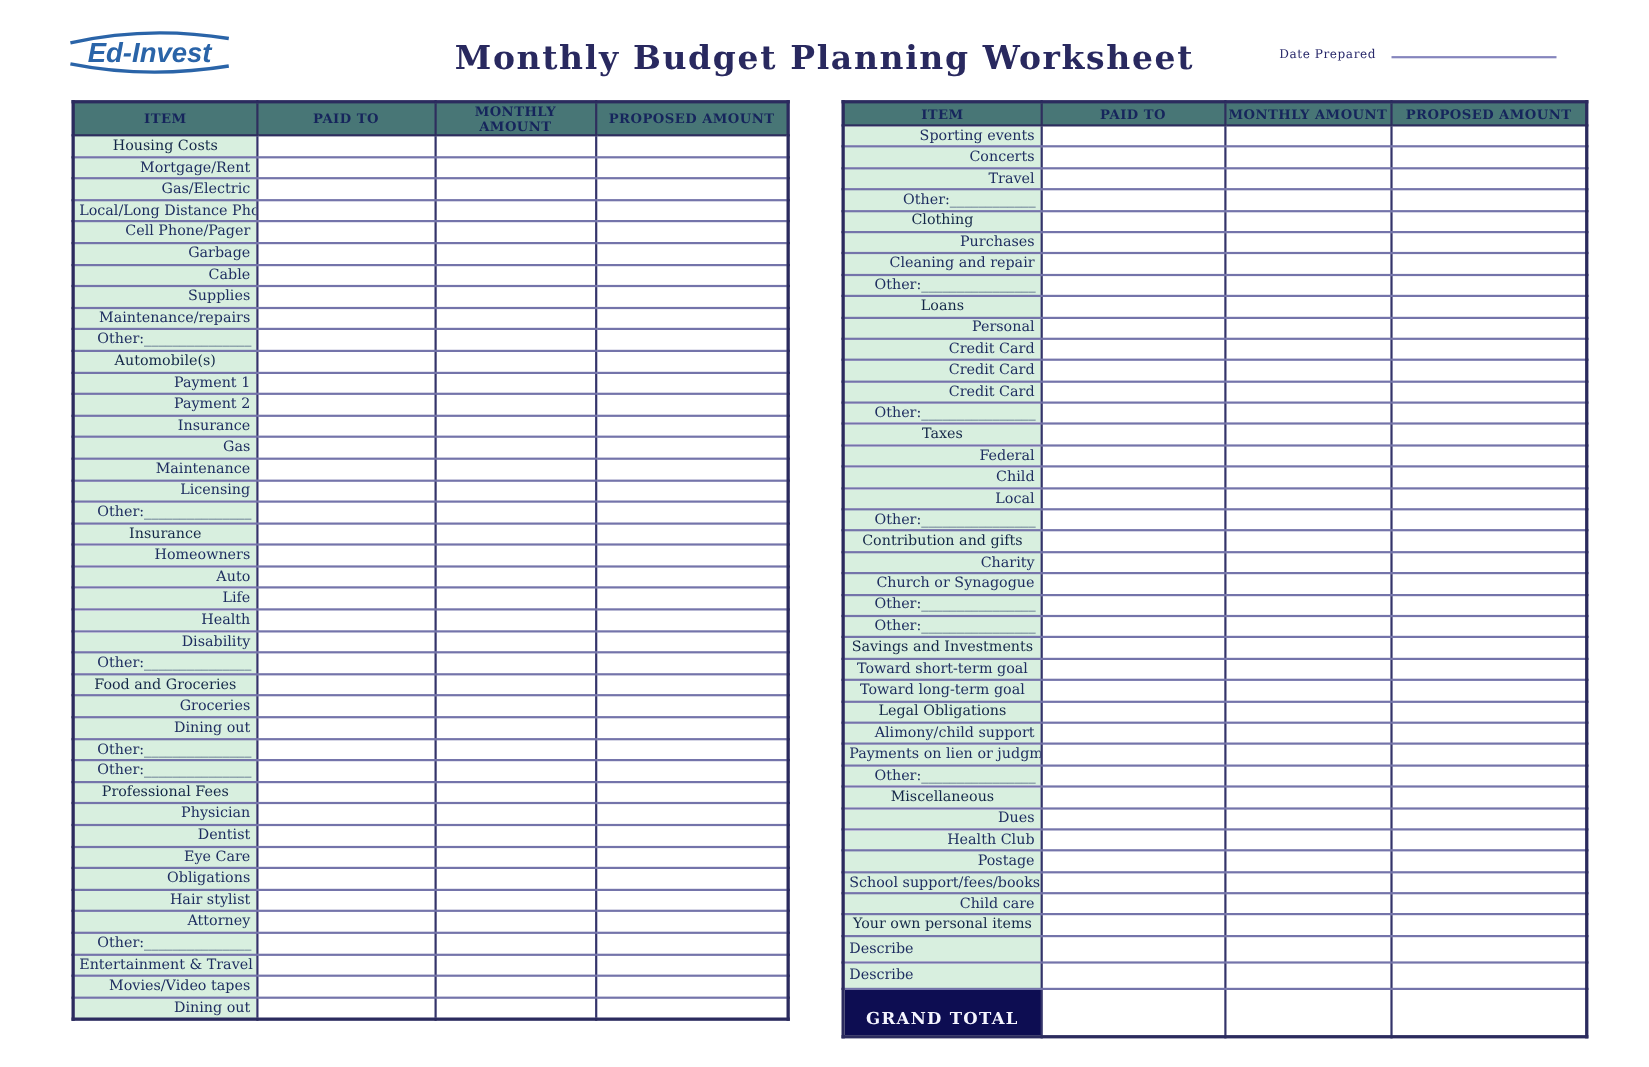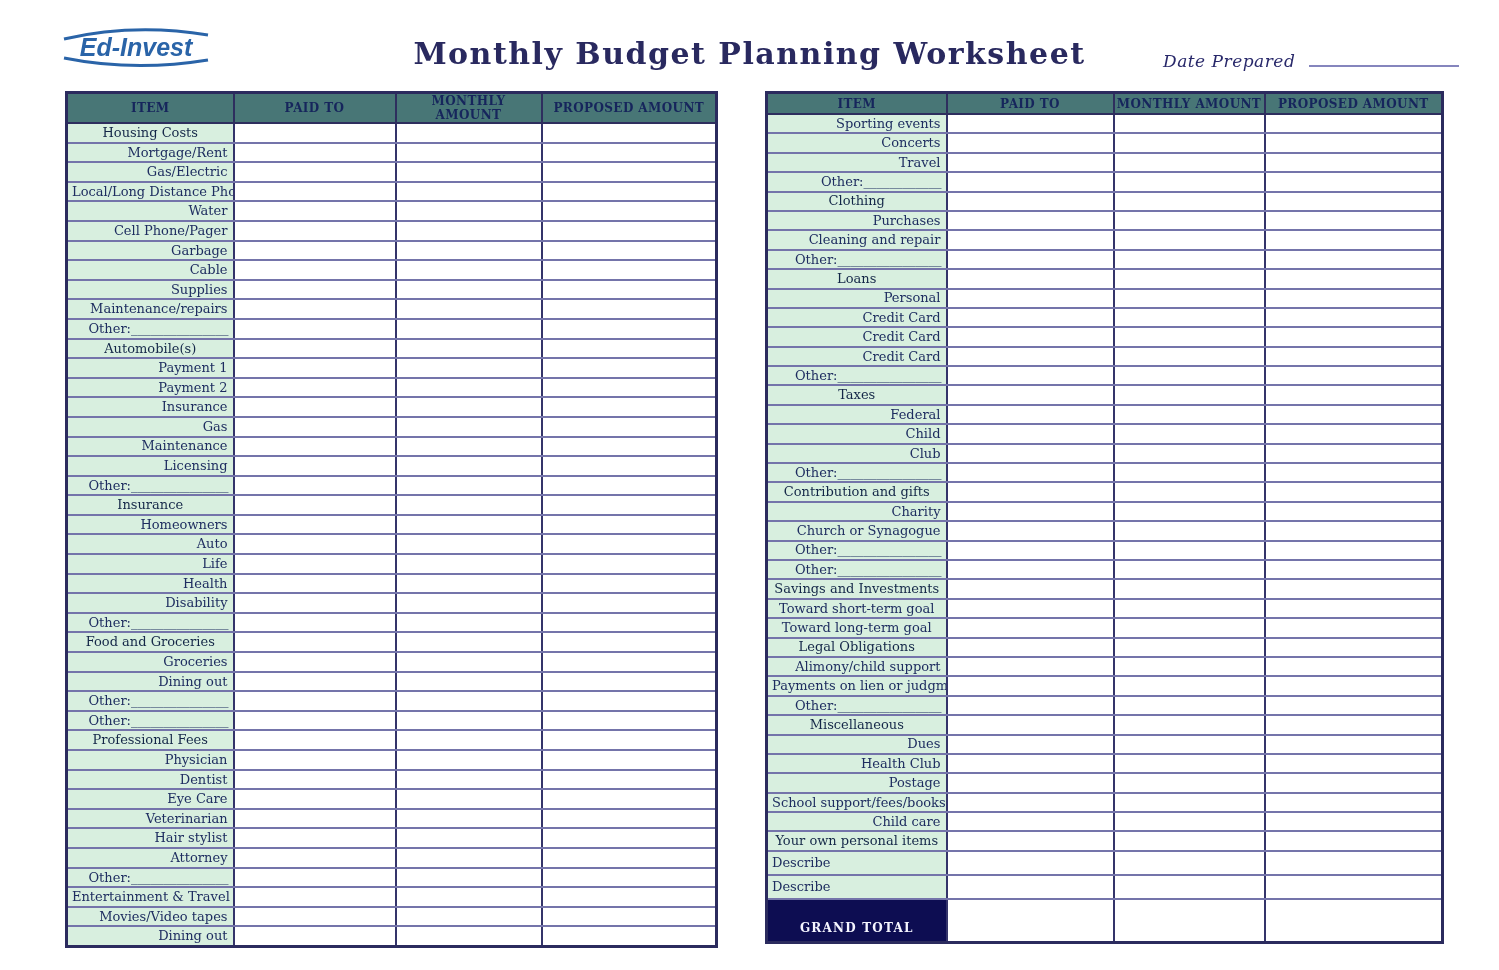--- a/index.html
+++ b/index.html
@@ -12,24 +12,23 @@
   }
   
   .logo-wrap{position:absolute;left:60px;top:22px;width:152px;height:50px;}
   .page-title{
     position:absolute;top:36px;left:0;width:100%;
     text-align:center;
     font-size:30px;font-weight:700;letter-spacing:1.5px;
     color:#29295f;
   }
   .date-line{
-    position:absolute;left:1163px;top:50px;
-    font-size:17px;color:#28286a;letter-spacing:0.5px;
+    position:absolute;left:1163px;top:36px;
+    font-size:11px;color:#28286a;letter-spacing:0.5px;
     white-space:nowrap;
-    font-style:italic;
   }
   .date-blank{
     display:inline-block;width:150px;height:15px;
     border-bottom:2px solid #8585bd;
     margin-left:14px;
   }
   
   table.tbl{
     position:absolute;top:91px;
     border-collapse:collapse;table-layout:fixed;
@@ -61,21 +60,21 @@
   .entry-cell{background:#ffffff;}
   .item-cell.item{text-align:right;padding-right:5px;}
   .item-cell.other{text-align:right;padding-left:4px;}
   .item-cell.describe{text-align:left;padding-left:4px;}
   .item-cell.section{text-align:center;font-weight:normal;color:#132647;}
   .item-cell.section-plain{text-align:center;}
   .item-cell.grandtotal{
     background:#0d0d52;color:#f5f5ff;
     font-weight:bold;text-align:center;
     vertical-align:bottom;padding-bottom:6px;
-    letter-spacing:1.2px;font-size:12px;
+    letter-spacing:1.2px;font-size:15px;
   }
 </style>
 </head>
 <body>
 
 <div class="logo-wrap">
   <svg width="152" height="50" viewBox="0 0 152 50">
     <path d="M 4 17 Q 74 1 148 13" stroke="#2a64a8" stroke-width="3" fill="none"></path>
     <path d="M 4 36 Q 74 50 148 38" stroke="#2a64a8" stroke-width="3" fill="none"></path>
     <text x="76" y="34" text-anchor="middle" font-style="italic" font-weight="bold" font-size="25" fill="#2a64a8" font-family="Liberation Sans, sans-serif">Ed-Invest</text>
@@ -121,26 +120,20 @@
         <td class="entry-cell"></td>
         <td class="entry-cell"></td>
       </tr>
       <tr class="r-item">
         <td class="item-cell item">Local/Long Distance Phone</td>
         <td class="entry-cell"></td>
         <td class="entry-cell"></td>
         <td class="entry-cell"></td>
       </tr>
       <tr class="r-item">
-        <td class="item-cell item">Water</td>
-        <td class="entry-cell"></td>
-        <td class="entry-cell"></td>
-        <td class="entry-cell"></td>
-      </tr>
-      <tr class="r-item">
         <td class="item-cell item">Cell Phone/Pager</td>
         <td class="entry-cell"></td>
         <td class="entry-cell"></td>
         <td class="entry-cell"></td>
       </tr>
       <tr class="r-item">
         <td class="item-cell item">Garbage</td>
         <td class="entry-cell"></td>
         <td class="entry-cell"></td>
         <td class="entry-cell"></td>
@@ -307,21 +300,21 @@
         <td class="entry-cell"></td>
         <td class="entry-cell"></td>
       </tr>
       <tr class="r-item">
         <td class="item-cell item">Eye Care</td>
         <td class="entry-cell"></td>
         <td class="entry-cell"></td>
         <td class="entry-cell"></td>
       </tr>
       <tr class="r-item">
-        <td class="item-cell item">Veterinarian</td>
+        <td class="item-cell item">Obligations</td>
         <td class="entry-cell"></td>
         <td class="entry-cell"></td>
         <td class="entry-cell"></td>
       </tr>
       <tr class="r-item">
         <td class="item-cell item">Hair stylist</td>
         <td class="entry-cell"></td>
         <td class="entry-cell"></td>
         <td class="entry-cell"></td>
       </tr>
@@ -470,21 +463,21 @@
         <td class="entry-cell"></td>
         <td class="entry-cell"></td>
       </tr>
       <tr class="r-item">
         <td class="item-cell item">Child</td>
         <td class="entry-cell"></td>
         <td class="entry-cell"></td>
         <td class="entry-cell"></td>
       </tr>
       <tr class="r-item">
-        <td class="item-cell item">Club</td>
+        <td class="item-cell item">Local</td>
         <td class="entry-cell"></td>
         <td class="entry-cell"></td>
         <td class="entry-cell"></td>
       </tr>
       <tr class="r-other">
         <td class="item-cell other">Other:________________</td>
         <td class="entry-cell"></td>
         <td class="entry-cell"></td>
         <td class="entry-cell"></td>
       </tr>

